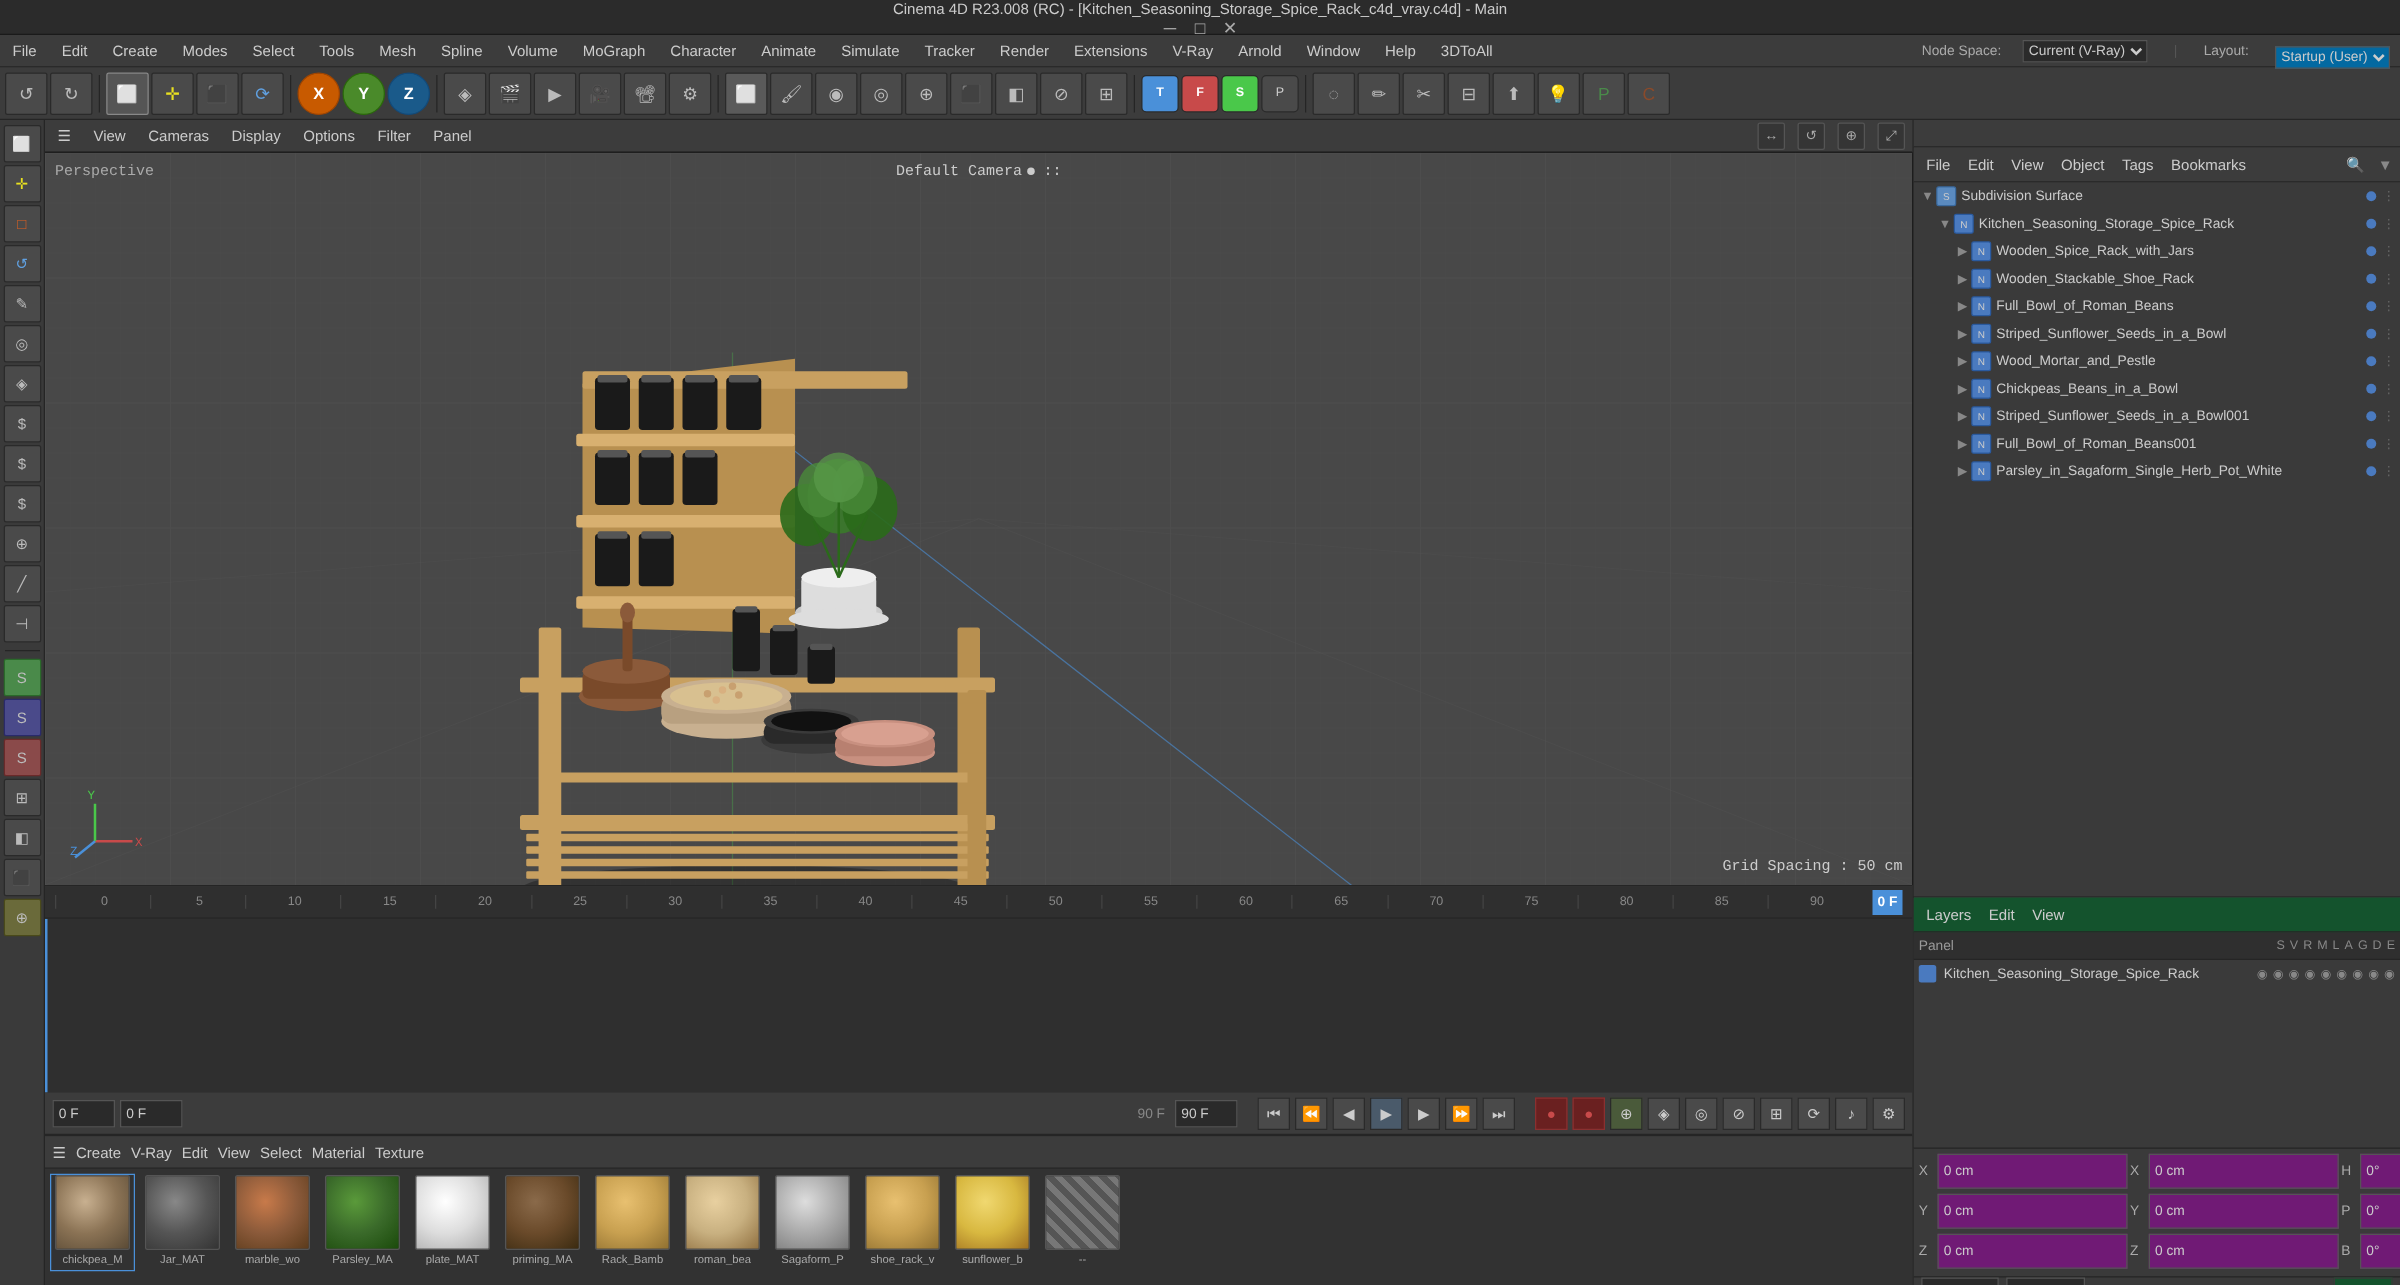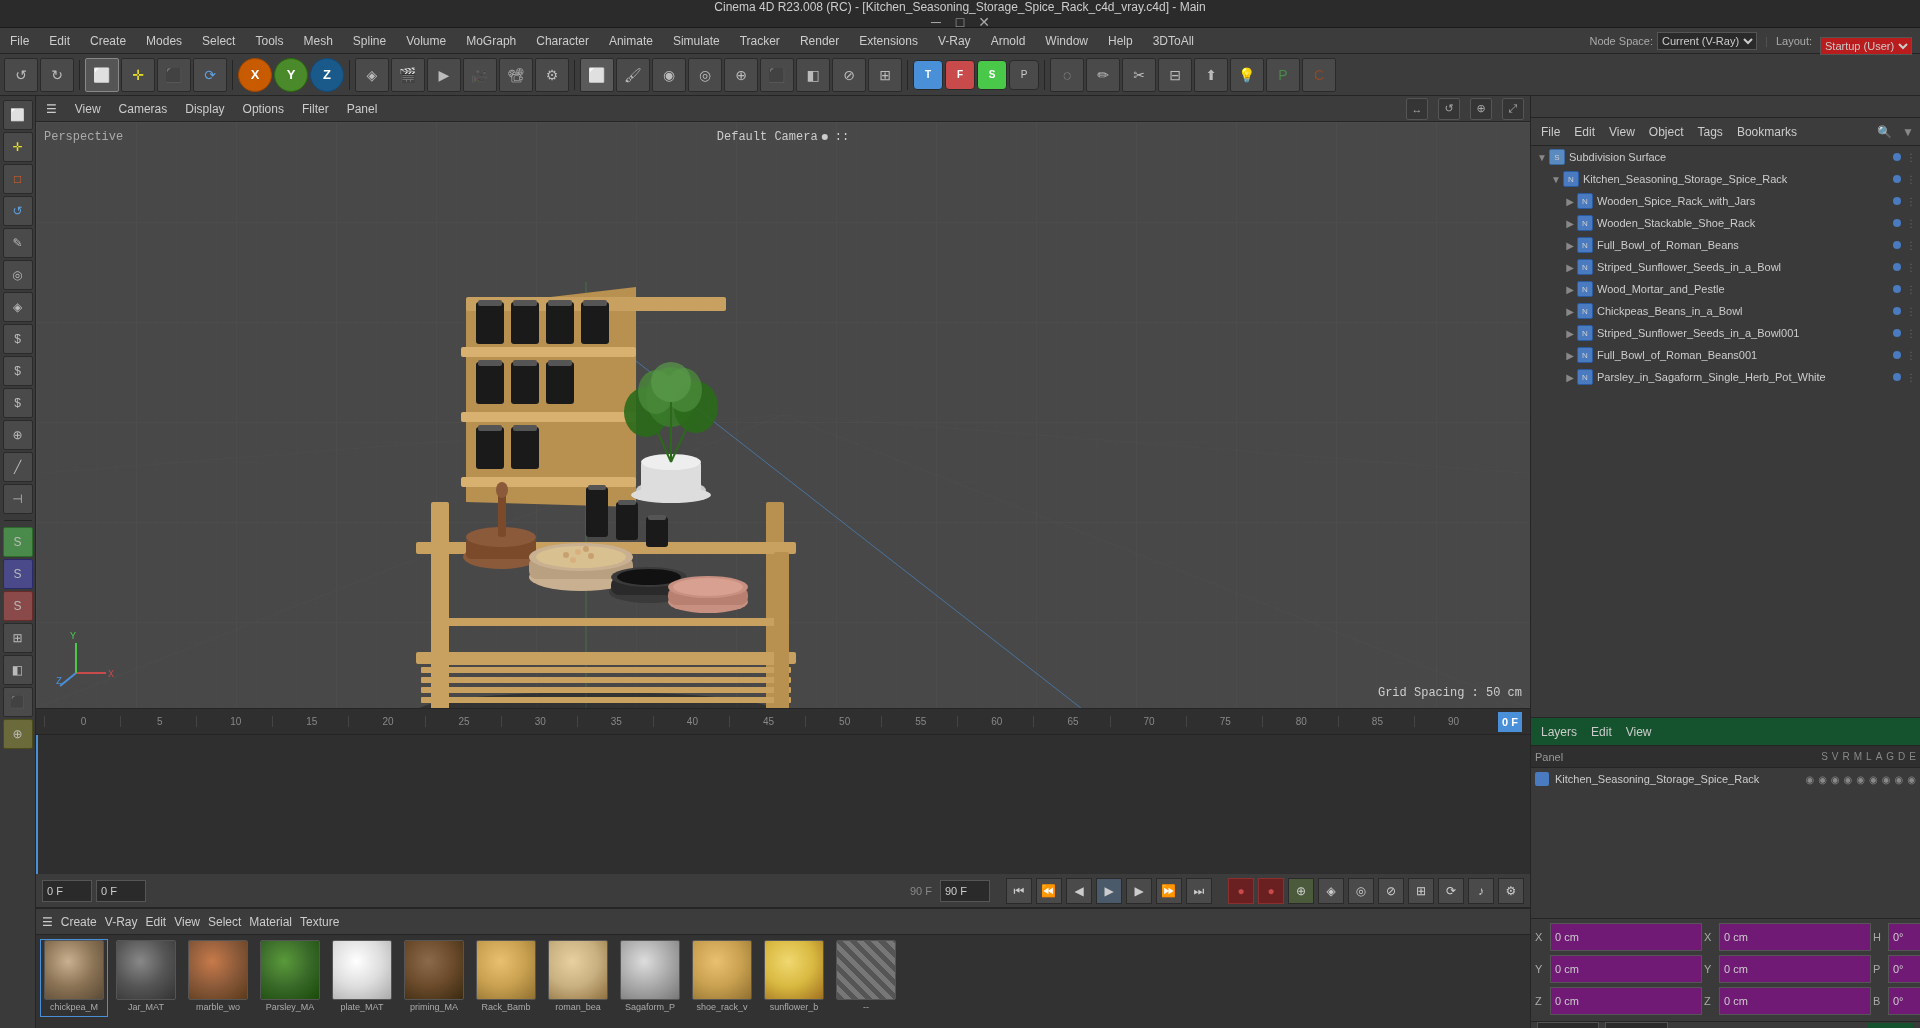--- a/index.html
+++ b/index.html
@@ -119,21 +119,21 @@
     
     
     #axis-indicator { position: absolute; bottom: 20px; left: 20px; width: 60px; height: 60px; }
     .vp-nav-btn { width: 22px; height: 22px; background: rgba(50,50,50,0.7); border: 1px solid #555; display: flex; align-items: center; justify-content: center; color: #aaa; font-size: 11px; cursor: pointer; border-radius: 2px; }
     
     
     #current-frame { background: #4a90d9; color: #fff; padding: 0 4px; height: 20px; display: flex; align-items: center; font-size: 11px; font-weight: bold; }
     
     
     .node-space-select { background: #2a2a2a; border: 1px solid #555; color: #ccc; height: 18px; font-size: 11px; }
-    .layout-select { background: #b91c1c; border: 1px solid #555; color: #ccc; height: 18px; font-size: 11px; margin-left: 4px; margin-top: 11px; }
+    .layout-select { background: #0369a1; border: 1px solid #555; color: #ccc; height: 18px; font-size: 11px; margin-left: 4px; margin-top: 11px; }
   </style>
 </head>
 <body>
 
 <div id="title-bar">
   <span class="title">Cinema 4D R23.008 (RC) - [Kitchen_Seasoning_Storage_Spice_Rack_c4d_vray.c4d] - Main</span>
   <div class="controls">
     <span>─</span>
     <span>□</span>
     <span>✕</span>
@@ -156,21 +156,21 @@
   <div class="menu-item">Simulate</div>
   <div class="menu-item">Tracker</div>
   <div class="menu-item">Render</div>
   <div class="menu-item">Extensions</div>
   <div class="menu-item">V-Ray</div>
   <div class="menu-item">Arnold</div>
   <div class="menu-item">Window</div>
   <div class="menu-item">Help</div>
   <div class="menu-item">3DToAll</div>
   <div style="flex:1"></div>
-  <div style="display:flex; align-items:center; padding-right:8px; font-size:11px; color:#aaa;">
+  <div style="display:flex; align-items:center; padding-right:8px; font-size:11px; color:#aaa;gap:13px;">
     <span style="margin-right:4px;">Node Space:</span>
     <select class="node-space-select">
       <option>Current (V-Ray)</option>
     </select>
     <span style="margin: 0 8px; color:#555;">|</span>
     <span style="margin-right:4px;">Layout:</span>
     <select class="layout-select">
       <option>Startup (User)</option>
     </select>
   </div>

